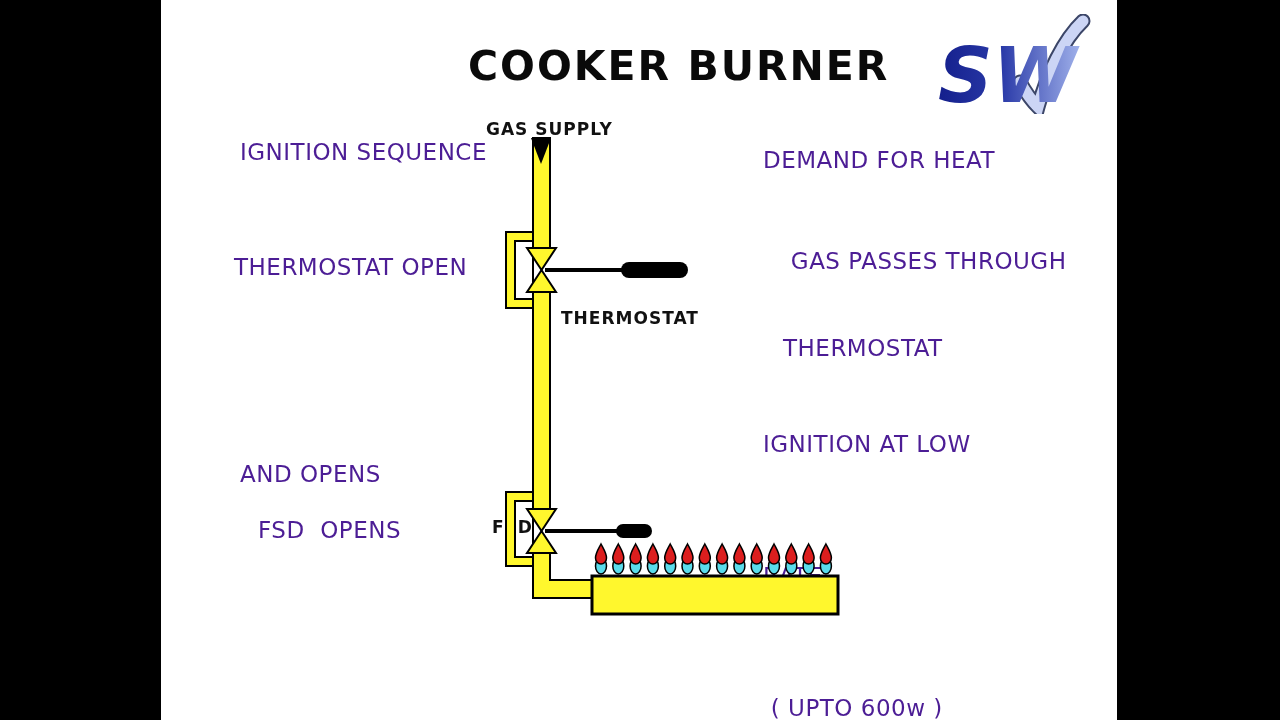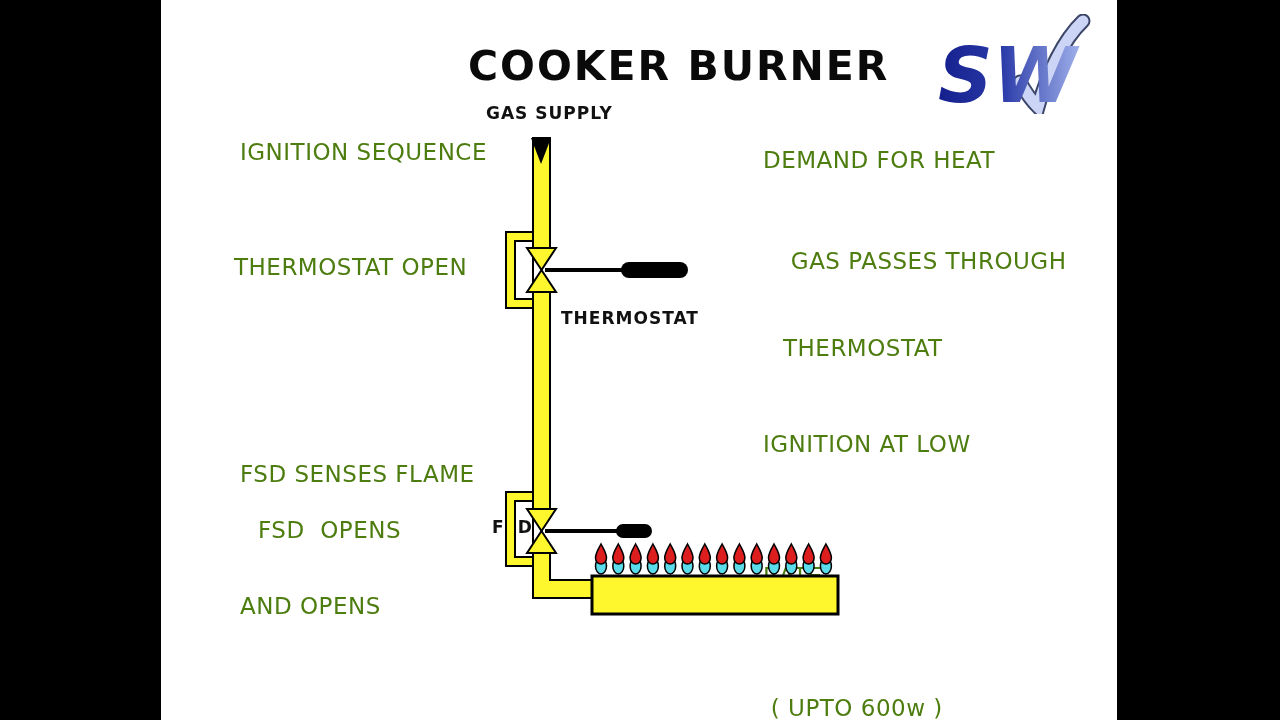--- a/index.html
+++ b/index.html
@@ -2,21 +2,21 @@
 <html style="--pipe-yellow: #FFF72D; --flame-red: #DC1E1E; --flame-blue: #5ADCEB;"><head>
 <meta charset="utf-8">
 <style>
   html,body{margin:0;padding:0;}
   body{width:1280px;height:720px;position:relative;background:#fff;overflow:hidden;
        font-family:"DejaVu Sans", sans-serif;}
   .pillar{position:absolute;top:0;height:720px;background:#000;}
   #pillar-left{left:0;width:161px;}
   #pillar-right{left:1117px;width:163px;}
   .abs{position:absolute;}
-  .lbl{position:absolute;color:#4d7c0f;font-size:23px;letter-spacing:.5px;white-space:pre;line-height:44px;}
+  .lbl{position:absolute;color:#4c1d95;font-size:23px;letter-spacing:.5px;white-space:pre;line-height:44px;}
   .lbl-sm{position:absolute;color:#111;font-size:17px;font-weight:bold;letter-spacing:1px;white-space:pre;}
   #page-title{position:absolute;left:468px;top:26px;font-size:41px;font-weight:bold;
        letter-spacing:2px;color:#0a0a0a;white-space:pre;margin-top:16px;}
   .tight{line-height:29px;margin-left:20px;}
   
   .py{fill:var(--pipe-yellow);stroke:#000;stroke-width:2px;}
   .py3{fill:var(--pipe-yellow);stroke:#000;stroke-width:3px;}
   .blk{fill:#000;stroke:none;}
   .probe{stroke:#000;stroke-width:4px;fill:none;}
   .fl-red{fill:var(--flame-red);stroke:#000;stroke-width:1.5px;}
@@ -38,27 +38,26 @@
         <stop offset="0.45" stop-color="#2a3aa8"></stop>
         <stop offset="1" stop-color="#9fb0ea"></stop>
       </linearGradient>
     </defs>
     <path d="M84,68 C90,79 97,88 102,93 C111,60 127,26 147,7" fill="none" stroke="#3c4668" stroke-width="15" stroke-linecap="round"></path>
     <path d="M84,68 C90,79 97,88 102,93 C111,60 127,26 147,7" fill="none" stroke="#ccd5f5" stroke-width="11" stroke-linecap="round"></path>
     <text x="2" y="88" font-family="DejaVu Sans, sans-serif" font-size="76" font-weight="bold" font-style="italic" fill="url(#swgrad)">SW</text>
   </svg>
 </div>
 
-<div class="lbl-sm" style="left:486px;top:103px;text-align:right;">GAS SUPPLY</div>
+<div class="lbl-sm" style="left:486px;top:119px;text-align:right;">GAS SUPPLY</div>
 <div class="lbl" style="left:240px;top:130px;">IGNITION SEQUENCE</div>
 <div class="lbl" style="left:234px;top:245px;">THERMOSTAT OPEN</div>
 <div class="lbl-sm" style="left:561px;top:308px;">THERMOSTAT</div>
 
 <div class="lbl" style="left:240px;top:364px;">
-  <div>FSD SENSES FLAME</div>
   <div>AND OPENS</div>
 </div>
 
 <div class="lbl" style="left:258px;top:508px;">FSD  OPENS</div>
 <div class="lbl-sm" style="left:452px;top:517px;margin-left:40px;">FSD</div>
 
 <div class="lbl" style="left:763px;top:138px;text-align:center;">DEMAND FOR HEAT</div>
 <div class="lbl tight" style="left:763px;top:189px;">
   <div> GAS PASSES THROUGH</div>
   <div>THERMOSTAT</div>

